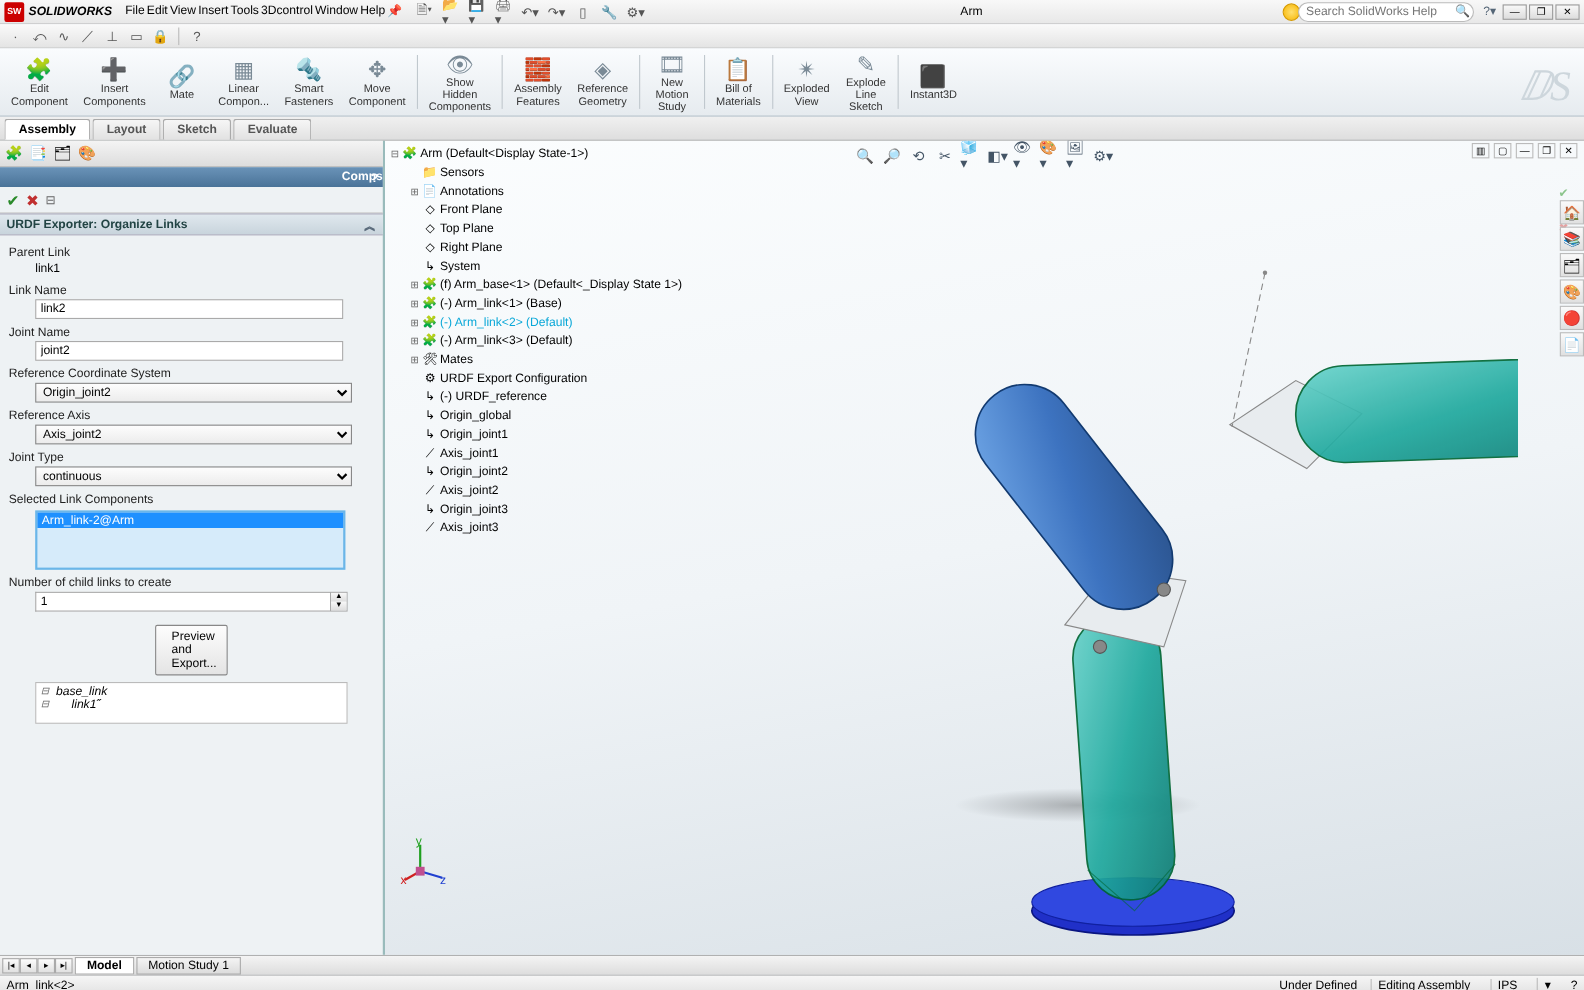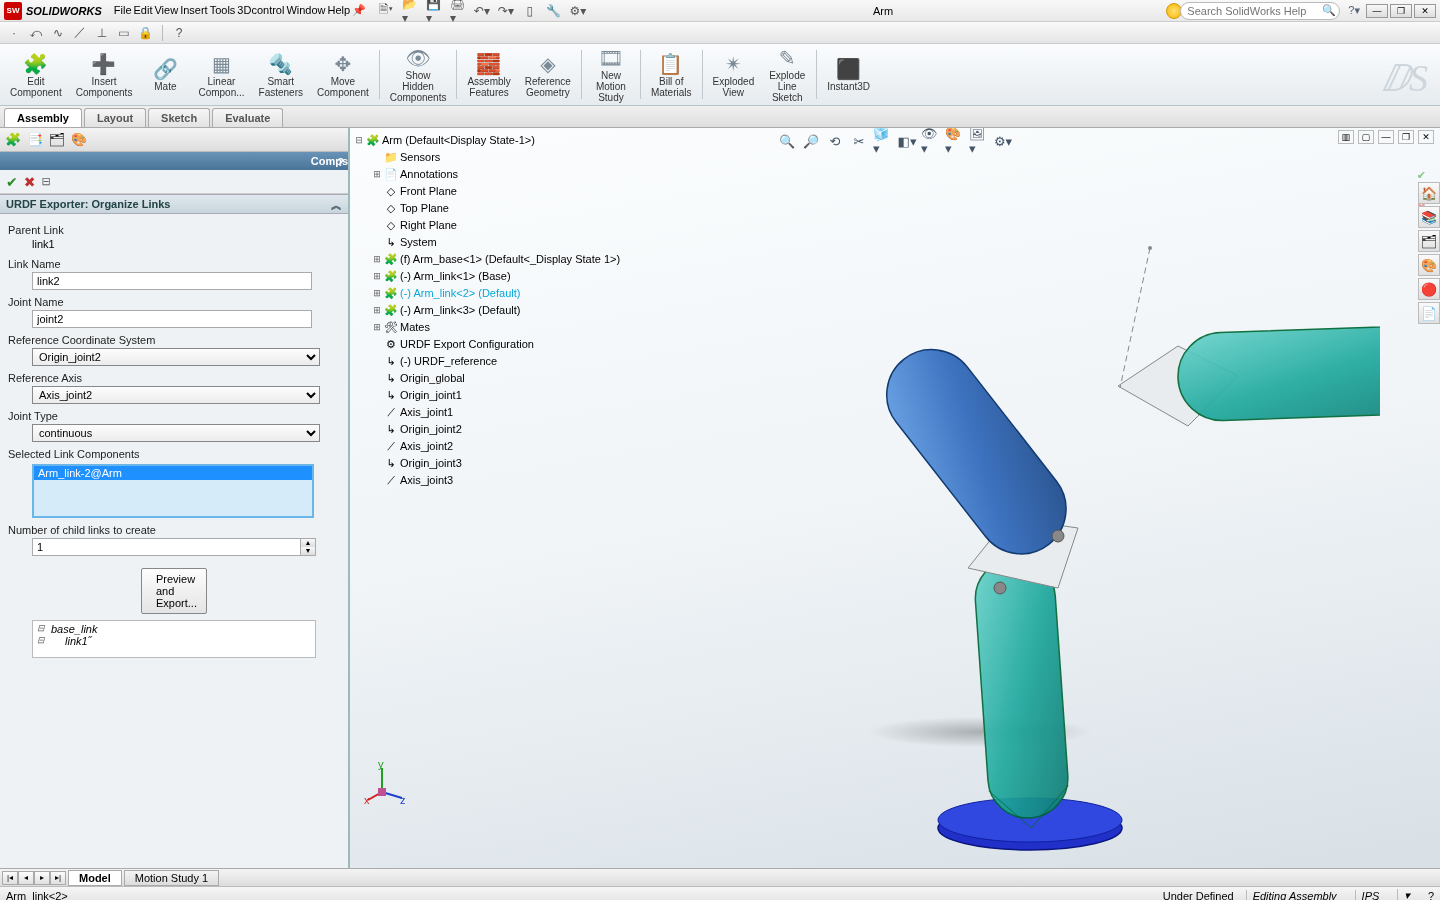--- a/index.html
+++ b/index.html
@@ -87,21 +87,21 @@
 
 .bottom-strip { height:18px; background:linear-gradient(#f4f4f4,#ddd); border-top:1px solid #aaa; display:flex; align-items:center; padding:0 2px; gap:0;}
 .bs-nav { width:16px; height:14px; border:1px solid #aaa; background:linear-gradient(#fcfcfc,#e0e0e0); font-size:8px; display:flex; align-items:center; justify-content:center; cursor:pointer;}
 .bs-tab { padding:1px 10px; border:1px solid #aaa; background:#fff; font-size:11px; margin-left:2px; cursor:pointer;}
 .bs-tab.active { background:#fff; font-weight:bold;}
 .bs-tab.inactive { background:linear-gradient(#f4f4f4,#dcdcdc);}
 
 
 .status { height:18px; background:linear-gradient(#f6f6f6,#e2e2e2); border-top:1px solid #bbb; display:flex; align-items:center; padding:0 6px; font-size:11px; gap:12px;}
 .status .spacer { flex:1;}
-.status .seg { padding:0 6px; border-left:1px solid #bbb;font-style:italic;}
+.status .seg { padding:0 6px; border-left:1px solid #bbb;}
 </style>
 </head>
 <body>
 
 <div class="titlebar">
   <div class="logo">SW</div>
   <div class="app-name">SOLIDWORKS</div>
   <div class="menu-items">
     <span>File</span>
     <span>Edit</span>

